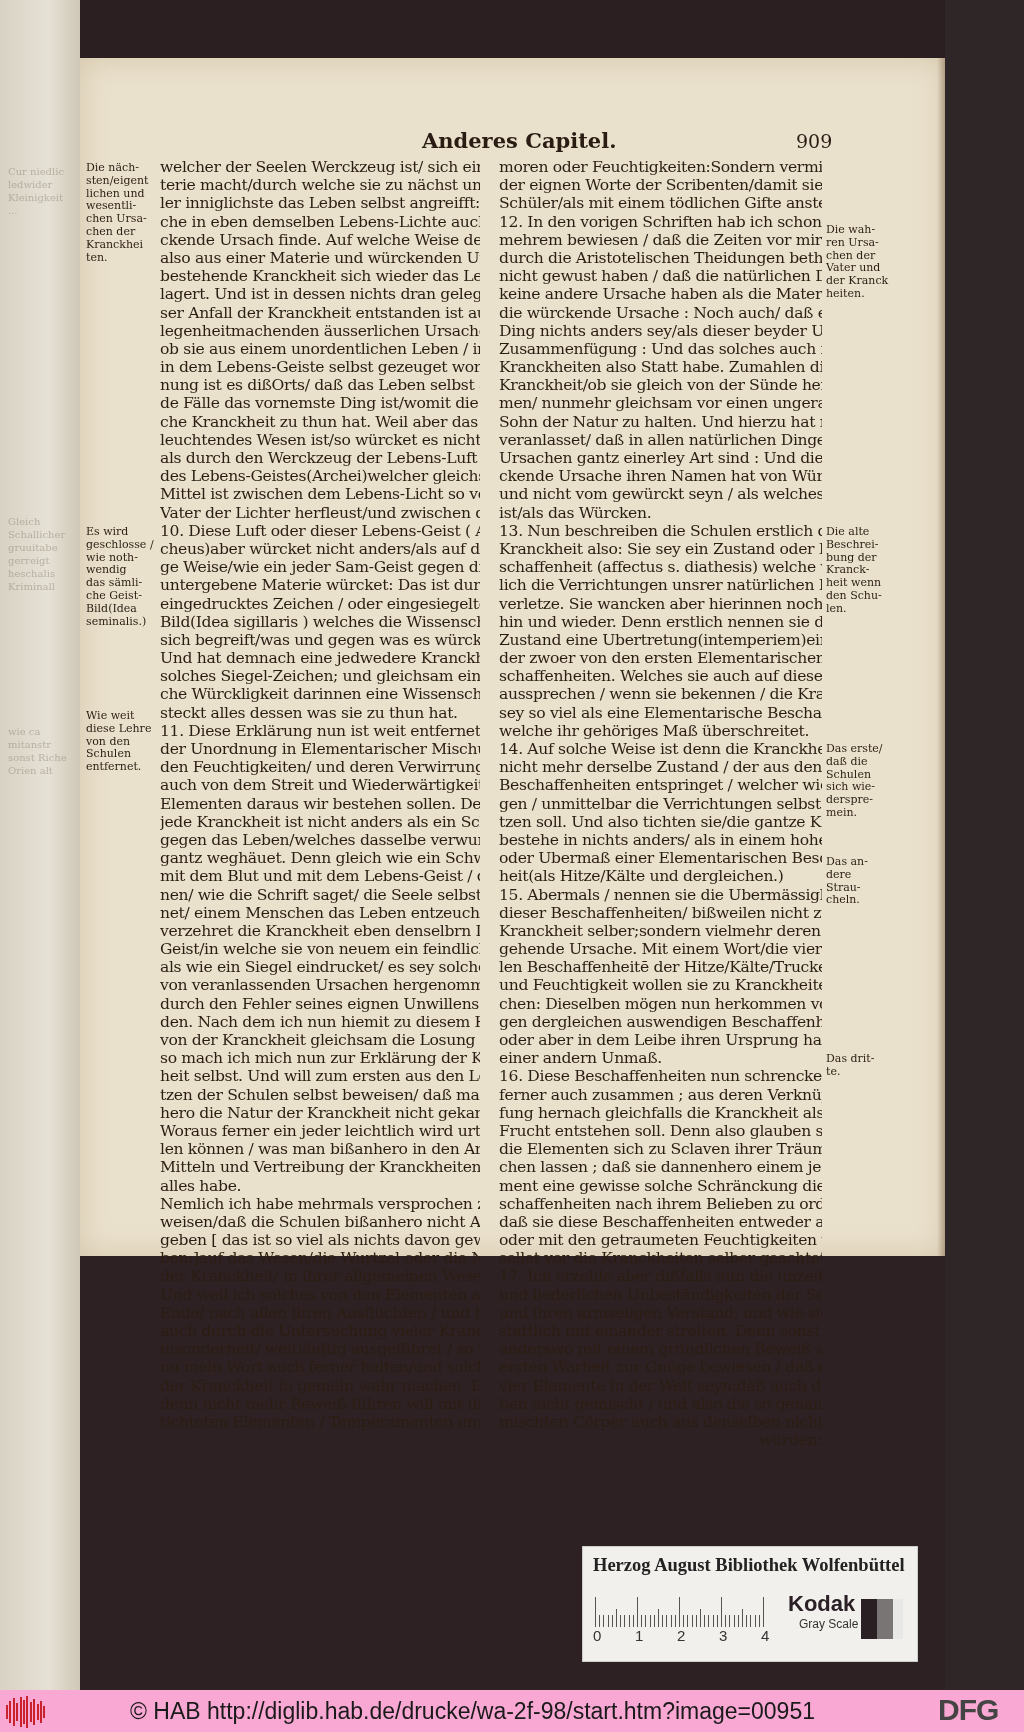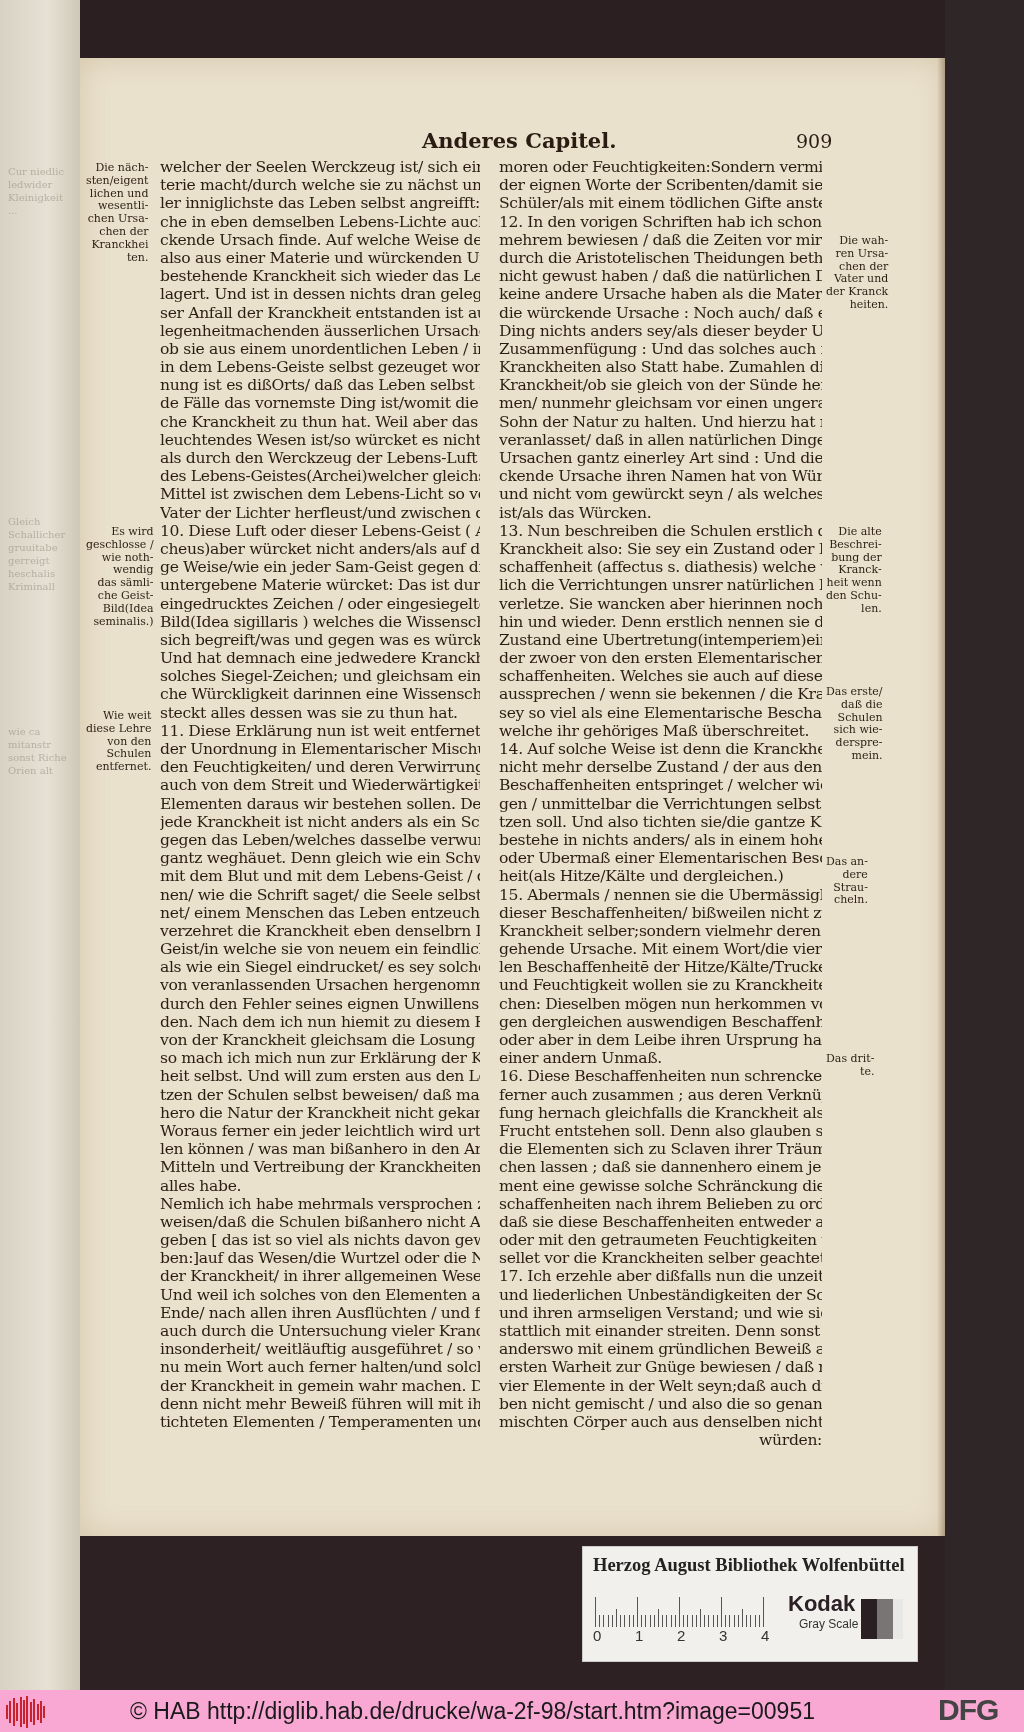--- a/index.html
+++ b/index.html
@@ -1,31 +1,31 @@
 <!DOCTYPE html>
 <html><head>
 <meta charset="utf-8">
 <style>
   html,body{margin:0;padding:0;}
   body{width:1024px;height:1732px;position:relative;overflow:hidden;background:#2e2124;font-family:"DejaVu Serif",serif;}
   .leftstrip{position:absolute;left:0;top:0;width:80px;height:1690px;background:linear-gradient(90deg,#d8d2c4 0%,#e6e1d5 60%,#cfc8b8 100%);}
   .leftstrip .ghost{position:absolute;left:8px;width:60px;font-size:10px;line-height:13px;color:#9a9282;opacity:.6;}
   .dark-top{position:absolute;left:80px;top:0;width:944px;height:58px;background:#2b1f22;}
   .rightdark{position:absolute;left:945px;top:0;width:79px;height:1690px;background:#2f2628;}
-  .page{position:absolute;left:80px;top:58px;width:865px;height:1478px;background:#eae1cd;box-shadow:inset 0 0 30px rgba(150,120,70,.25);}
+  .page{position:absolute;left:80px;top:58px;width:865px;height:1198px;background:#eae1cd;box-shadow:inset 0 0 30px rgba(150,120,70,.25);}
   .page::after{content:"";position:absolute;right:0;top:0;width:8px;height:100%;background:linear-gradient(90deg,rgba(0,0,0,0),rgba(90,60,30,.35));}
   .header{position:absolute;top:70px;left:0;width:100%;height:30px;}
   .run-title{position:absolute;left:342px;top:0;font-size:21px;font-weight:bold;color:#2a1c12;font-family:"DejaVu Serif",serif;}
   .page-num{position:absolute;left:716px;top:2px;font-size:19px;color:#2a1c12;}
   .col{position:absolute;top:100px;font-size:15.6px;line-height:18.2px;color:#2b1d12;text-align:justify;font-family:"DejaVu Serif",serif;letter-spacing:-.35px;}
   .col .ln{display:block;white-space:nowrap;overflow:hidden;height:18.2px;}
   .col .ln.end{text-align:right;}
   .col-left{left:80px;width:320px;}
   .col-right{left:419px;width:323px;}
-  .margin{position:absolute;font-size:11px;line-height:12.8px;color:#2b1d12;font-family:"DejaVu Serif",serif;text-align:right;}
+  .margin{position:absolute;font-size:11px;line-height:12.8px;color:#2b1d12;font-family:"DejaVu Serif",serif;}
   .margin span{display:block;white-space:nowrap;}
   .label-card{position:absolute;left:582px;top:1546px;width:334px;height:114px;background:#f1f0ec;border:1px solid #ccc;}
   .label-title{position:absolute;left:10px;top:8px;font-family:"Liberation Serif",serif;font-weight:bold;font-size:18.5px;color:#222;white-space:nowrap;}
   .ruler{position:absolute;left:12px;top:44px;width:168px;height:36px;}
   .ruler .tick{position:absolute;bottom:0;width:1px;background:#555;}
   .ruler-num{position:absolute;top:80px;font-family:"Liberation Sans",sans-serif;font-size:15px;color:#333;}
   .kodak{position:absolute;left:205px;top:44px;font-family:"Liberation Sans",sans-serif;font-weight:bold;font-size:22px;color:#2a2026;}
   .grayscale-text{position:absolute;left:216px;top:70px;font-family:"Liberation Sans",sans-serif;font-size:12px;color:#333;}
   .gray-patch{position:absolute;top:52px;width:16px;height:40px;}
   .footer{position:absolute;left:0;top:1690px;width:1024px;height:44px;background:#f9a8d4;}
@@ -218,38 +218,38 @@
       <span>seminalis.)</span>
     </div>
   <div class="margin" style="left:6px;top:652px">
       <span>Wie weit</span>
       <span>diese Lehre</span>
       <span>von den</span>
       <span>Schulen</span>
       <span>entfernet.</span>
     </div>
 
-  <div class="margin" style="left:746px;top:177px">
+  <div class="margin" style="left:746px;top:166px">
       <span>Die wah-</span>
       <span>ren Ursa-</span>
       <span>chen der</span>
       <span>Vater und</span>
       <span>der Kranck</span>
       <span>heiten.</span>
     </div>
   <div class="margin" style="left:746px;top:468px">
       <span>Die  alte</span>
       <span>Beschrei-</span>
       <span>bung der</span>
       <span>Kranck-</span>
       <span>heit wenn</span>
       <span>den Schu-</span>
       <span>len.</span>
     </div>
-  <div class="margin" style="left:746px;top:628px">
+  <div class="margin" style="left:746px;top:685px">
       <span>Das erste/</span>
       <span>daß  die</span>
       <span>Schulen</span>
       <span>sich  wie-</span>
       <span>dersprе-</span>
       <span>mein.</span>
     </div>
   <div class="margin" style="left:746px;top:798px">
       <span>Das  an-</span>
       <span>dere</span>

